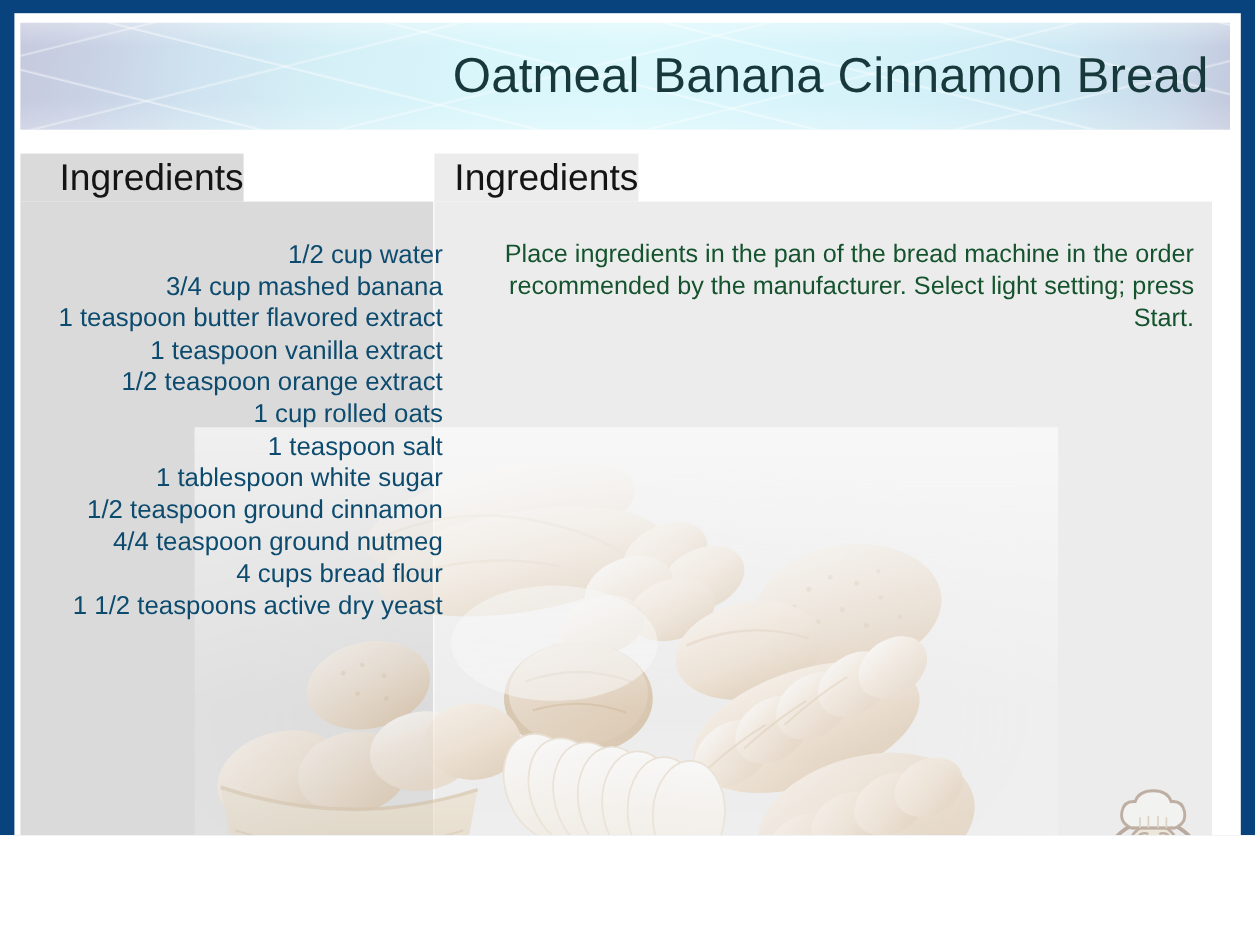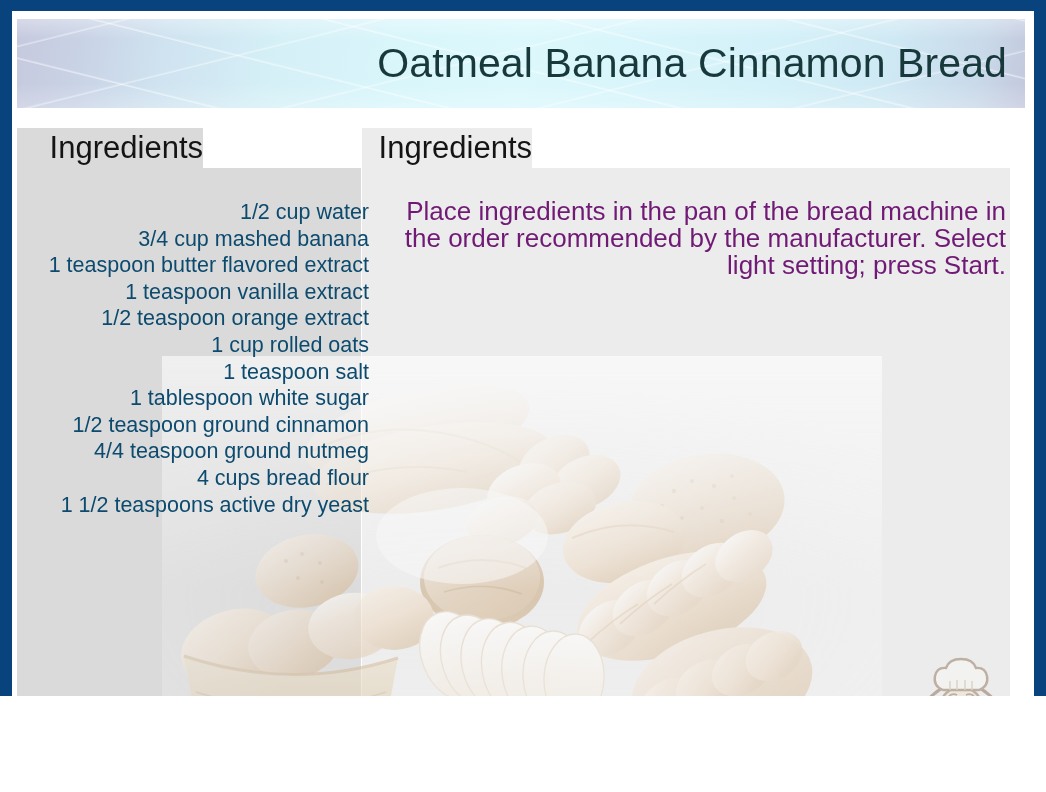--- a/index.html
+++ b/index.html
@@ -139,25 +139,24 @@
     line-height: 26.6px;
     color: #0c4a6e;
     white-space: nowrap;
   }
 
   #dir-text {
     position: absolute;
     left: 363px;
     top: 187px;
     width: 620px;
-    font-size: 26px;
+    font-size: 21px;
     line-height: 27px;
-    color: #701a75;
+    color: #14532d;
     z-index: 6;
-    margin-left: 11px;
   }
 
   
   #bread {
     position: absolute;
     left: 150px;
     top: 345px;
     width: 720px;
     height: 420px;
     z-index: 4;

